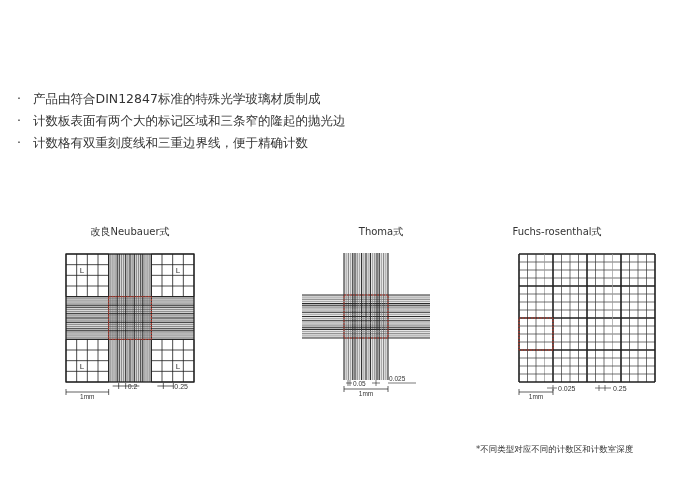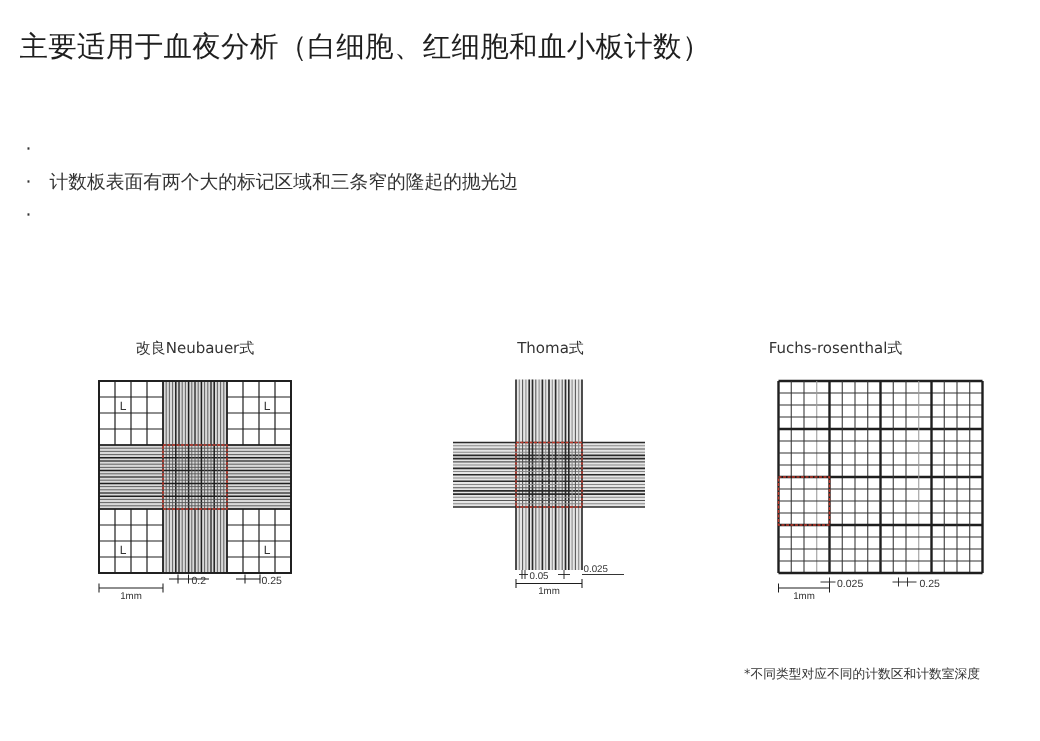--- a/index.html
+++ b/index.html
@@ -5,44 +5,45 @@
   html, body { margin:0; padding:0; background:#ffffff; }
   body { width:693px; height:494px; position:relative; overflow:hidden;
          font-family:"DejaVu Sans","Liberation Sans",sans-serif; color:#222; }
   .title { position:absolute; left:13px; top:20px; font-size:19px; line-height:22px; color:#1e1e1e; letter-spacing:0.2px; }
   .title div { white-space:nowrap; }
   .bullets { position:absolute; left:17px; top:88px; font-size:12.5px; color:#333; }
   .bullet { height:22px; line-height:22px; white-space:nowrap; display:flex; }
   .bullet .dot { width:16px; display:inline-block; text-align:left; }
   .fig-title { position:absolute; top:225px; font-size:10px; color:#333; white-space:nowrap; transform:translateX(-50%); }
   svg.grid { position:absolute; left:0; top:0; }
-  .note { position:absolute; left:476px; top:444px; font-size:8.5px; color:#333; white-space:nowrap;margin-left:20px; }
+  .note { position:absolute; left:476px; top:444px; font-size:8.5px; color:#333; white-space:nowrap; }
 </style>
 </head>
 <body>
 
 <div class="title">
-  <div>主要适用于血夜分析（白细胞、红细胞和血小板计数）</div>
 </div>
 
 <div class="bullets">
   <div class="bullet">
     <span class="dot">·</span>
+    <span>产品由符合DIN12847标准的特殊光学玻璃材质制成</span>
   </div>
   <div class="bullet">
     <span class="dot">·</span>
     <span>计数板表面有两个大的标记区域和三条窄的隆起的抛光边</span>
   </div>
   <div class="bullet">
     <span class="dot">·</span>
+    <span>计数格有双重刻度线和三重边界线，便于精确计数</span>
   </div>
 </div>
 
 <div class="fig-title" style="left:130px">改良Neubauer式</div>
-<div class="fig-title" style="left:367px">Thoma式</div>
+<div class="fig-title" style="left:381px">Thoma式</div>
 <div class="fig-title" style="left:557px">Fuchs-rosenthal式</div>
 
 <svg class="grid" id="grid-svg" width="693" height="494" viewBox="0 0 693 494">
   <g id="neubauer-grid">
       <rect x="108.66666666666666" y="254" width="42.666666666666664" height="128" fill="#d9d9d9"></rect>
       <rect x="66" y="296.6666666666667" width="128" height="42.666666666666664" fill="#d9d9d9"></rect>
       <line x1="66" y1="254" x2="66" y2="296.6666666666667" stroke="#1e1e1e" stroke-width="0.8"></line>
       <line x1="66" y1="339.3333333333333" x2="66" y2="382" stroke="#1e1e1e" stroke-width="0.8"></line>
       <line x1="66" y1="254" x2="108.66666666666666" y2="254" stroke="#1e1e1e" stroke-width="0.8"></line>
       <line x1="151.33333333333331" y1="254" x2="194" y2="254" stroke="#1e1e1e" stroke-width="0.8"></line>

